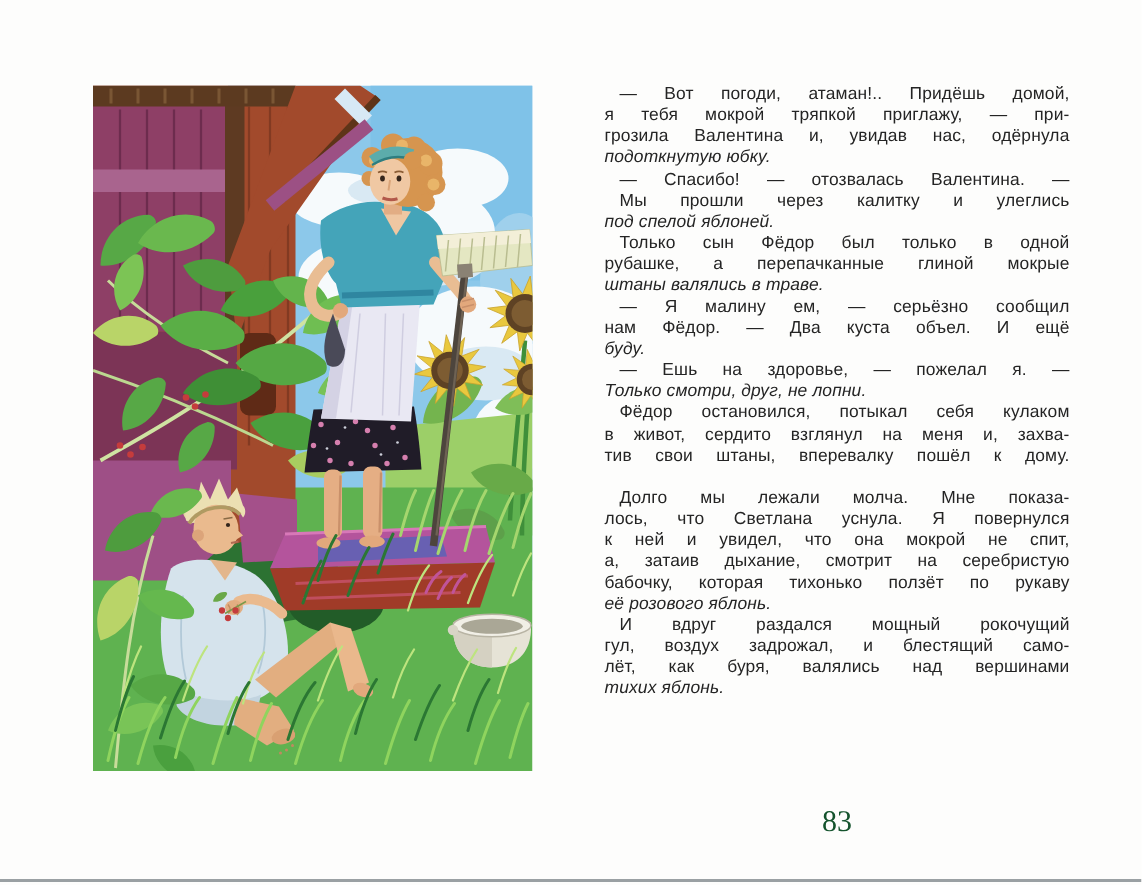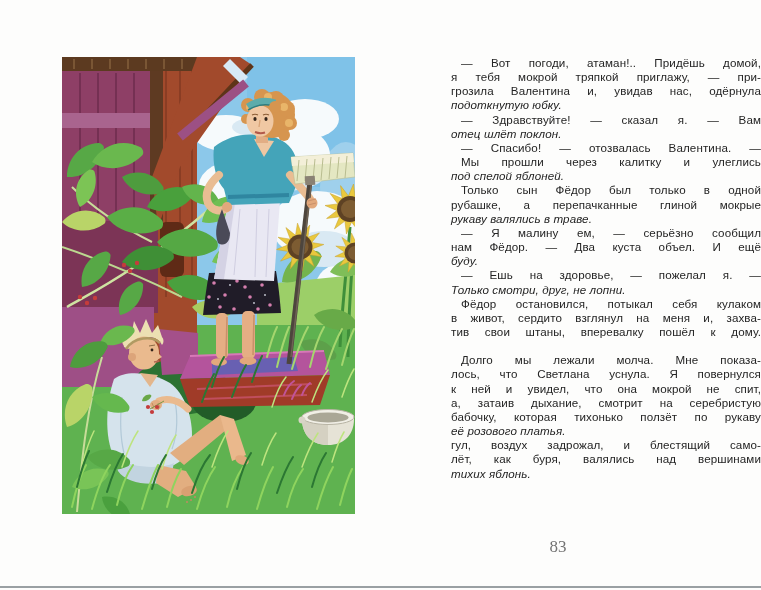--- a/index.html
+++ b/index.html
@@ -1,28 +1,28 @@
 <!DOCTYPE html>
 <html><head>
 <meta charset="utf-8">
 <style>
   html,body{margin:0;padding:0;background:#ffffff;}
   body{width:761px;height:590px;overflow:hidden;font-family:"Liberation Sans",sans-serif;}
   .page{position:relative;width:761px;height:590px;background:#fdfdfc;overflow:hidden;}
   .illustration{position:absolute;left:62px;top:57px;width:293px;height:457px;}
   .illustration svg{display:block;width:293px;height:457px;}
   .story{position:absolute;left:403px;top:56px;width:310px;color:#242424;
-         font-size:11.6px;line-height:14.16px;letter-spacing:0.1px;margin-left:48px;}
+         font-size:11.6px;line-height:14.16px;letter-spacing:0.1px;}
   .para{margin:0;}
   .para.gap{margin-top:14.16px;}
   .tl{text-align:justify;text-align-last:justify;text-justify:inter-word;}
   .tl.end{text-align-last:left;font-style:italic;}
   .tl.ind{text-indent:10px;}
   .pageno{position:absolute;left:403px;top:537px;width:310px;text-align:center;
-          font-family:"Liberation Serif",serif;font-size:17px;color:#737373;}
+          font-family:"Liberation Serif",serif;font-size:20px;color:#14532d;}
   .divider{position:absolute;left:0;top:586px;width:761px;height:2px;background:#9aa0a3;}
 </style>
 </head>
 <body>
 
 <div class="page">
 
   <div class="illustration">
     <svg viewBox="0 0 293 457" xmlns="http://www.w3.org/2000/svg">
 
@@ -289,34 +289,30 @@
   </div>
 
   <div class="story">
       <div class="para">
         <div class="tl ind">— Вот погоди, атаман!.. Придёшь домой,</div>
         <div class="tl">я тебя мокрой тряпкой приглажу, — при-</div>
         <div class="tl">грозила Валентина и, увидав нас, одёрнула</div>
         <div class="tl end">подоткнутую юбку.</div>
       </div>
       <div class="para">
-        <div class="tl ind">— Здравствуйте! — сказал я. — Вам</div>
-        <div class="tl end">отец шлёт поклон.</div>
-      </div>
-      <div class="para">
         <div class="tl ind">— Спасибо! — отозвалась Валентина. —</div>
       </div>
       <div class="para">
         <div class="tl ind">Мы прошли через калитку и улеглись</div>
         <div class="tl end">под спелой яблоней.</div>
       </div>
       <div class="para">
         <div class="tl ind">Только сын Фёдор был только в одной</div>
         <div class="tl">рубашке, а перепачканные глиной мокрые</div>
-        <div class="tl end">рукаву валялись в траве.</div>
+        <div class="tl end">штаны валялись в траве.</div>
       </div>
       <div class="para">
         <div class="tl ind">— Я малину ем, — серьёзно сообщил</div>
         <div class="tl">нам Фёдор. — Два куста объел. И ещё</div>
         <div class="tl end">буду.</div>
       </div>
       <div class="para">
         <div class="tl ind">— Ешь на здоровье, — пожелал я. —</div>
         <div class="tl end">Только смотри, друг, не лопни.</div>
       </div>
@@ -324,23 +320,24 @@
         <div class="tl ind">Фёдор остановился, потыкал себя кулаком</div>
         <div class="tl">в живот, сердито взглянул на меня и, захва-</div>
         <div class="tl">тив свои штаны, вперевалку пошёл к дому.</div>
       </div>
       <div class="para gap">
         <div class="tl ind">Долго мы лежали молча. Мне показа-</div>
         <div class="tl">лось, что Светлана уснула. Я повернулся</div>
         <div class="tl">к ней и увидел, что она мокрой не спит,</div>
         <div class="tl">а, затаив дыхание, смотрит на серебристую</div>
         <div class="tl">бабочку, которая тихонько ползёт по рукаву</div>
-        <div class="tl end">её розового платья.</div>
-      </div>
-      <div class="para">
+        <div class="tl end">её розового яблонь.</div>
+      </div>
+      <div class="para">
+        <div class="tl ind">И вдруг раздался мощный рокочущий</div>
         <div class="tl">гул, воздух задрожал, и блестящий само-</div>
         <div class="tl">лёт, как буря, валялись над вершинами</div>
         <div class="tl end">тихих яблонь.</div>
       </div>
     </div>
 
   <div class="pageno">83</div>
 
   <div class="divider"></div>
 

